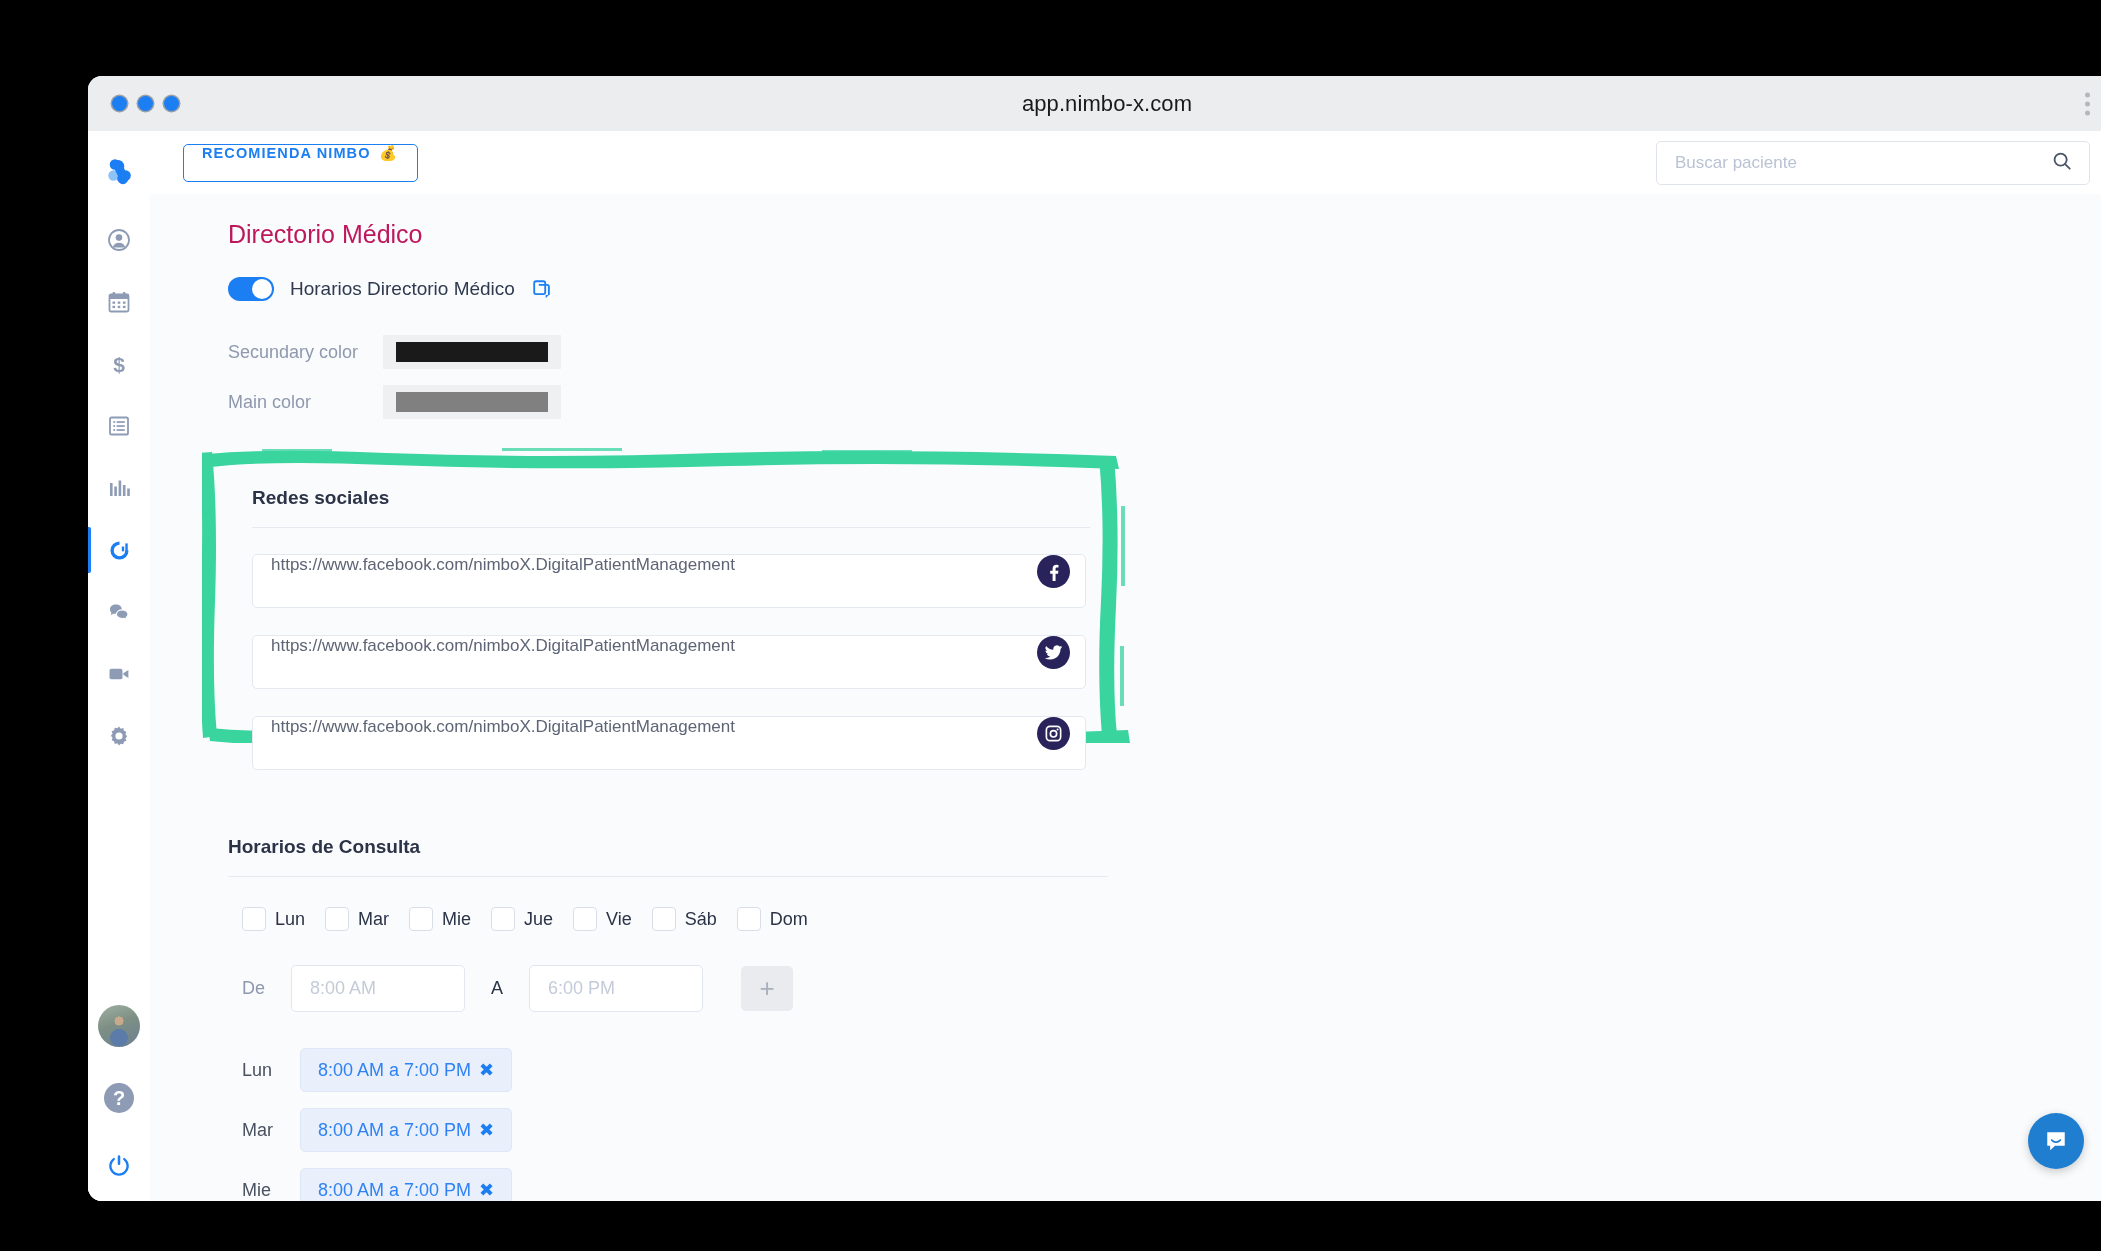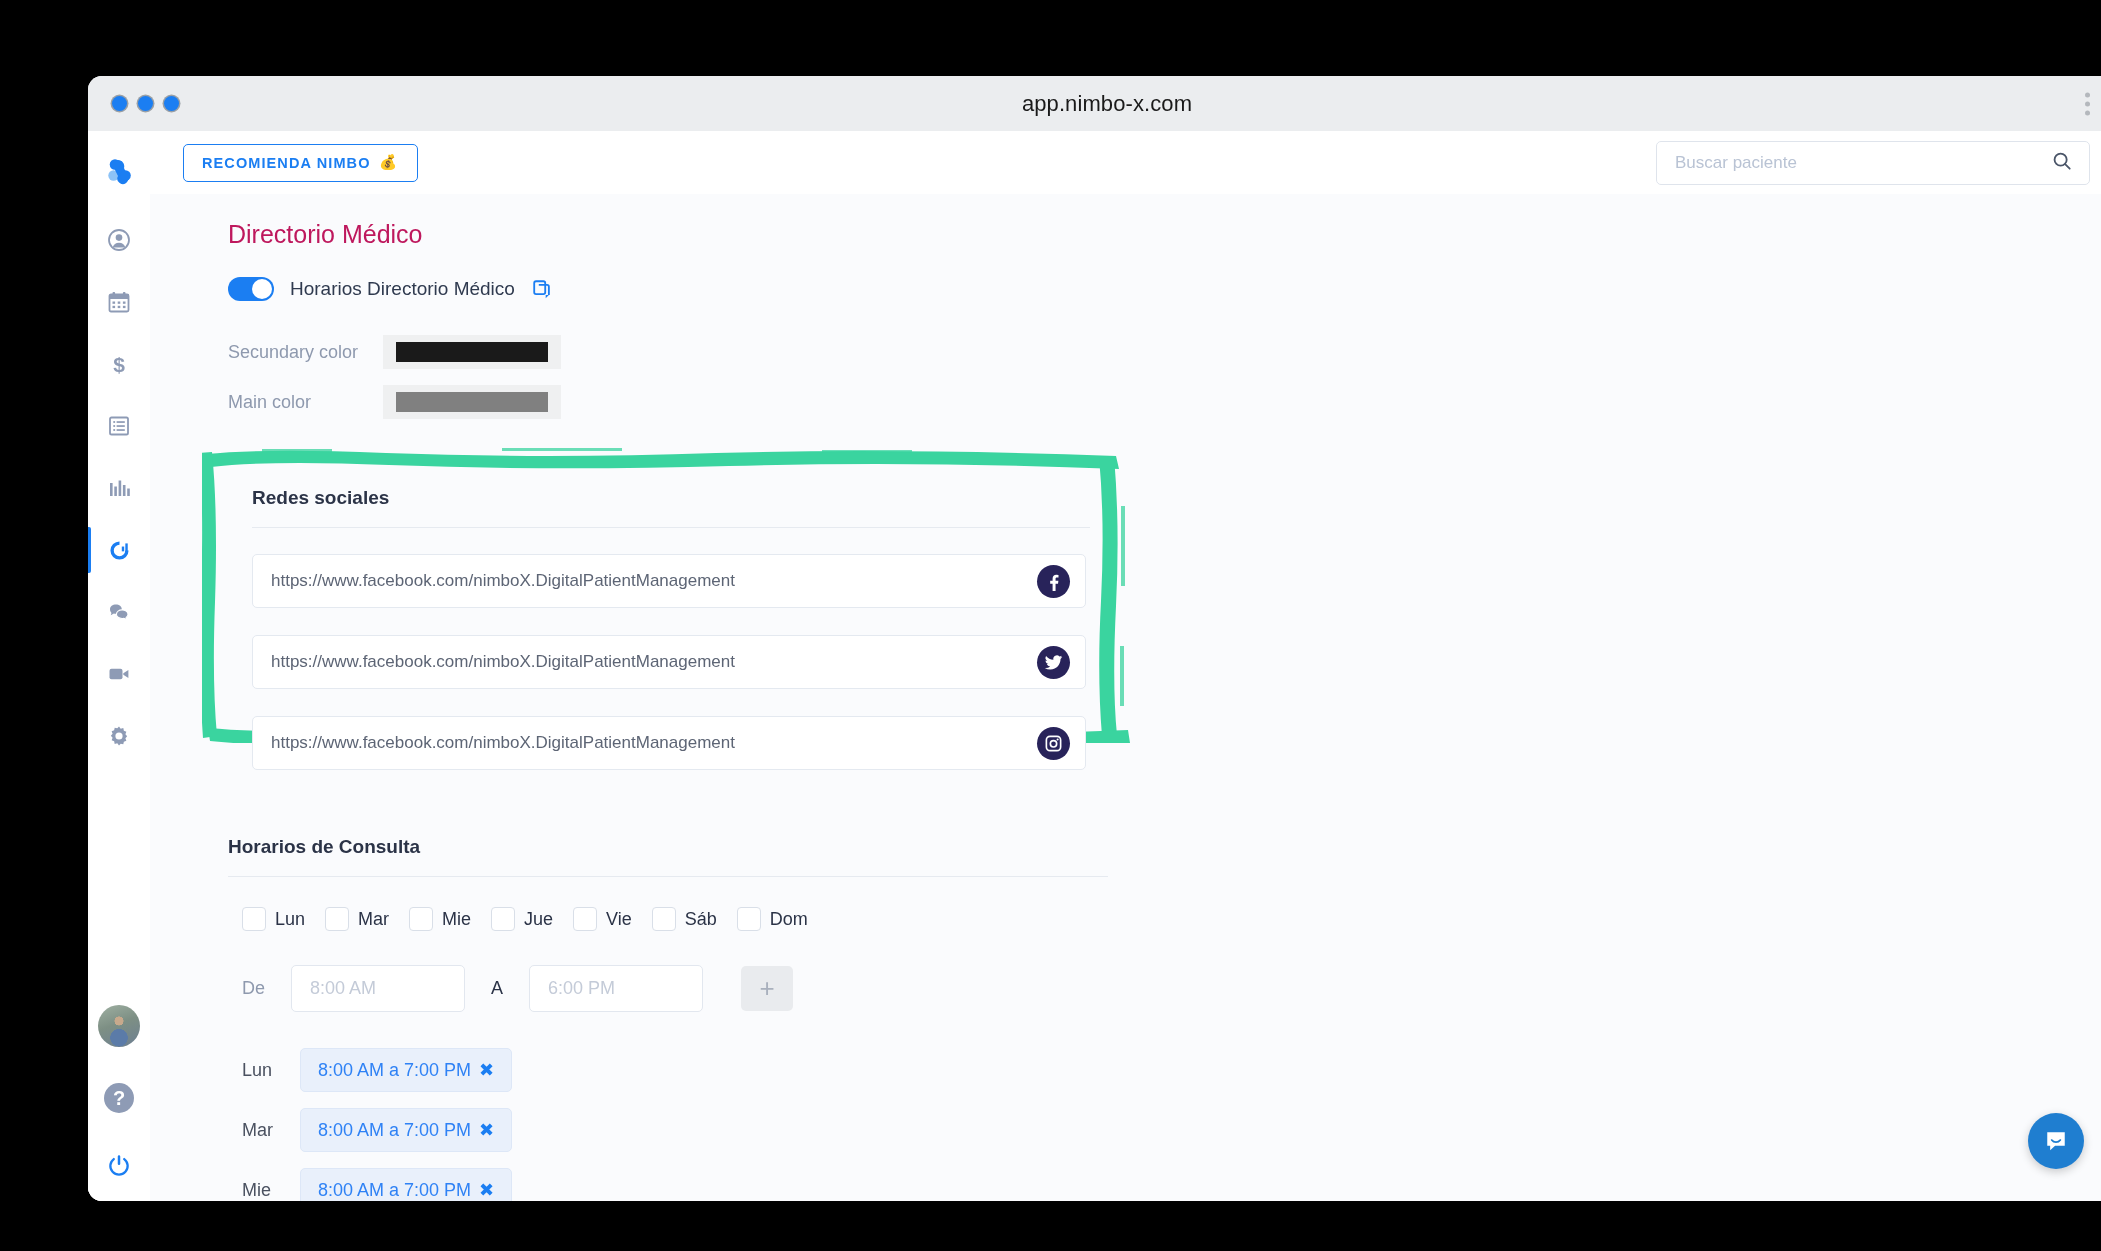--- a/index.html
+++ b/index.html
@@ -64,21 +64,21 @@
   .power{color:#1b7ef2;}
 
   
   .topbar{
     position:absolute;left:62px;top:0;right:0;height:63px;background:#fff;
     border-bottom:1px solid #e9ecf1;display:flex;align-items:center;
   }
   .promo-btn{
     margin-left:33px;height:38px;padding:0 18px;border:1px solid #1b7ef2;border-radius:5px;
     color:#1b7ef2;font-size:14.5px;font-weight:700;letter-spacing:1.1px;
-    display:flex;align-items:center;gap:9px;background:#fff;cursor:pointer;
+    display:flex;gap:9px;background:#fff;cursor:pointer;
   }
   .search-box{
     margin-left:auto;margin-right:36px;width:400px;height:42px;
     border:1px solid #dfe4ec;border-radius:5px;background:#fff;
     display:flex;align-items:center;padding:0 16px;
   }
   .search-box input{
     flex:1;border:0;outline:none;font-size:17px;color:#44506b;background:transparent;
     font-family:Liberation Sans, sans-serif;
   }
@@ -108,21 +108,21 @@
   }
   .card h3{
     margin:0;padding:0 0 18px 0;font-size:19px;font-weight:700;color:#2b3347;
   }
   .card-sep{height:1px;background:#e6eaf0;margin-bottom:26px;width:880px;}
 
   .social-wrap{position:relative;margin-top:44px;}
   .social-inner{padding:24px 24px 26px 24px;}
   .social-field{
     position:relative;width:832px;height:52px;background:#fff;border:1px solid #e4e9f0;border-radius:5px;
-    display:flex;align-items:center;margin-bottom:27px;
+    display:flex;align-items:flex-start;margin-bottom:27px;
   }
   .social-field:last-child{margin-bottom:0;}
   .social-field input{
     flex:1;border:0;outline:none;background:transparent;font-family:inherit;
     font-size:17px;color:#5d6575;padding:0 18px;
   }
   .social-icon{
     width:33px;height:33px;border-radius:50%;background:#28235a;color:#fff;
     display:flex;align-items:center;justify-content:center;margin-right:15px;flex:0 0 auto;cursor:pointer;
   }

